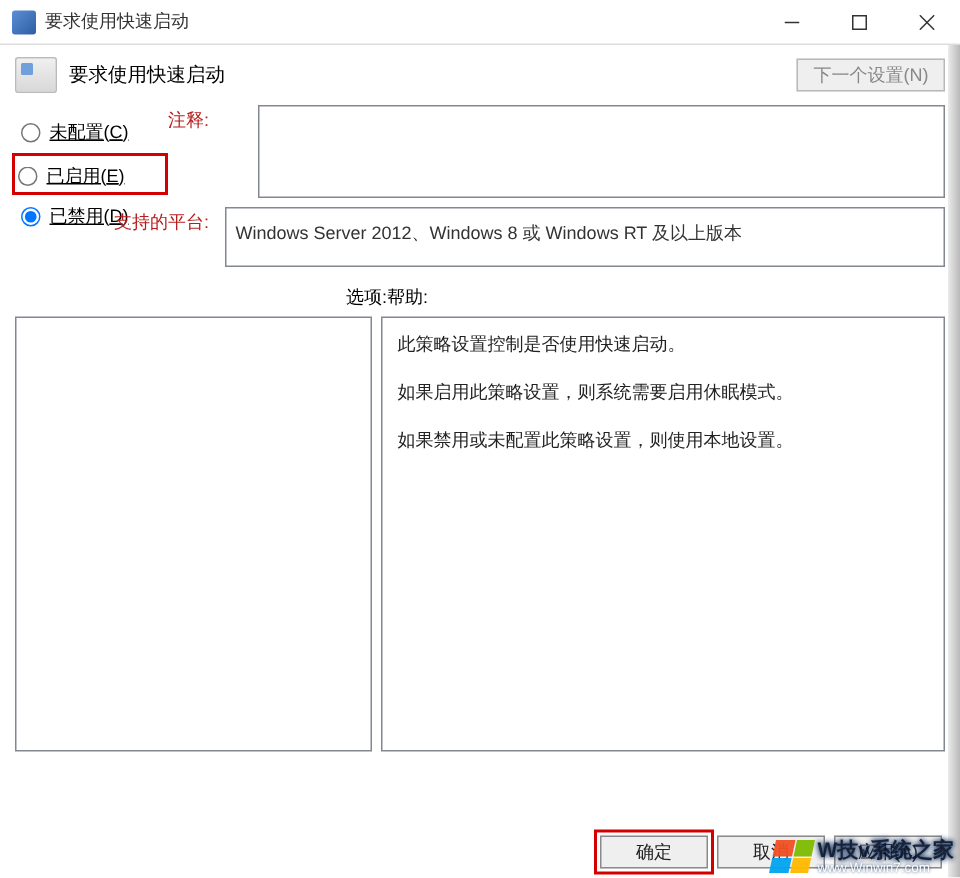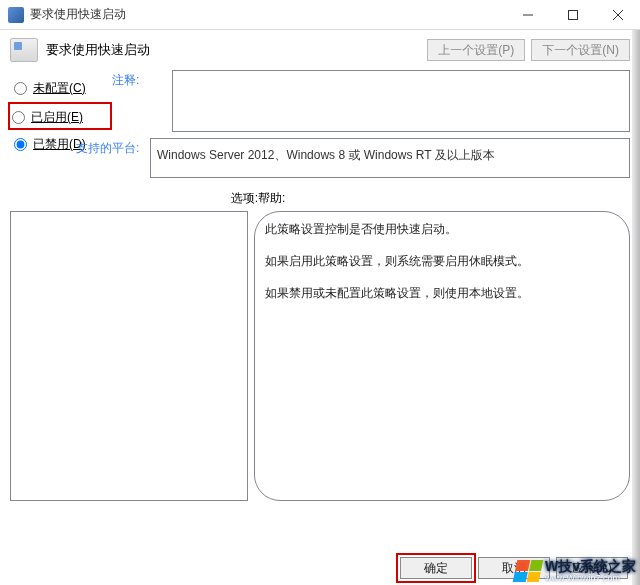--- a/index.html
+++ b/index.html
@@ -73,21 +73,21 @@
   display: flex; align-items: center;
   height: 28px; padding-left: 4px; text-decoration: underline;
 }
 .radio-row input[type=radio]{ margin-right: 6px; }
 .radio-row .u { text-decoration: underline; }
 .highlight-red {
   border: 2px solid #d40000;
   padding: 2px 6px 0 2px;
   margin-left: -2px;
 }
-.label { color: #3b82f6; display: inline-block; min-width: 60px; }
+.label { color: #b91c1c; display: inline-block; min-width: 60px; }
 .row { display: flex; align-items: flex-start; margin-bottom: 6px; }
 .comments-box {
   flex: 1;
   height: 62px;
   border: 1px solid #828790;
   background: #fff;
   resize: none;
   font-family: inherit; font-size: 12px;
   padding: 2px;
 }
@@ -112,21 +112,21 @@
   position: relative; z-index: 1;
 }
 .pane {
   border: 1px solid #828790;
   background: #fff;
   height: 290px;
   overflow: hidden;
   padding: 8px 10px;
 }
 .panes .left { width: 238px; margin-right: 6px; }
-.panes .right { flex: 1; border-radius: 26px; }
+.panes .right { flex: 1; }
 .help-body p { margin-bottom: 14px; line-height: 1.5; color: #222; }
 .bottom {
   position: absolute;
   bottom: 6px; left: 0; right: 0;
   padding: 4px 12px 0 24px;
   display: flex;
   justify-content: flex-end;
   gap: 6px;
   z-index: 1;
 }
@@ -196,21 +196,20 @@
       </svg>
   </div>
 </div>
 
 <div class="content">
 
   <div class="header-row">
     <div class="hicon"></div>
     <div class="htitle">要求使用快速启动</div>
     <div class="navbtns">
-      <button class="btn">上一个设置(P)</button>
       <button class="btn">下一个设置(N)</button>
     </div>
   </div>
 
   <div style="display:flex;">
 
     <div class="radio-group" style="width:102px;">
       <label class="radio-row">
         <input type="radio" name="state" style="">
         <span><span>未配置(</span><span class="u">C</span><span>)</span></span>

